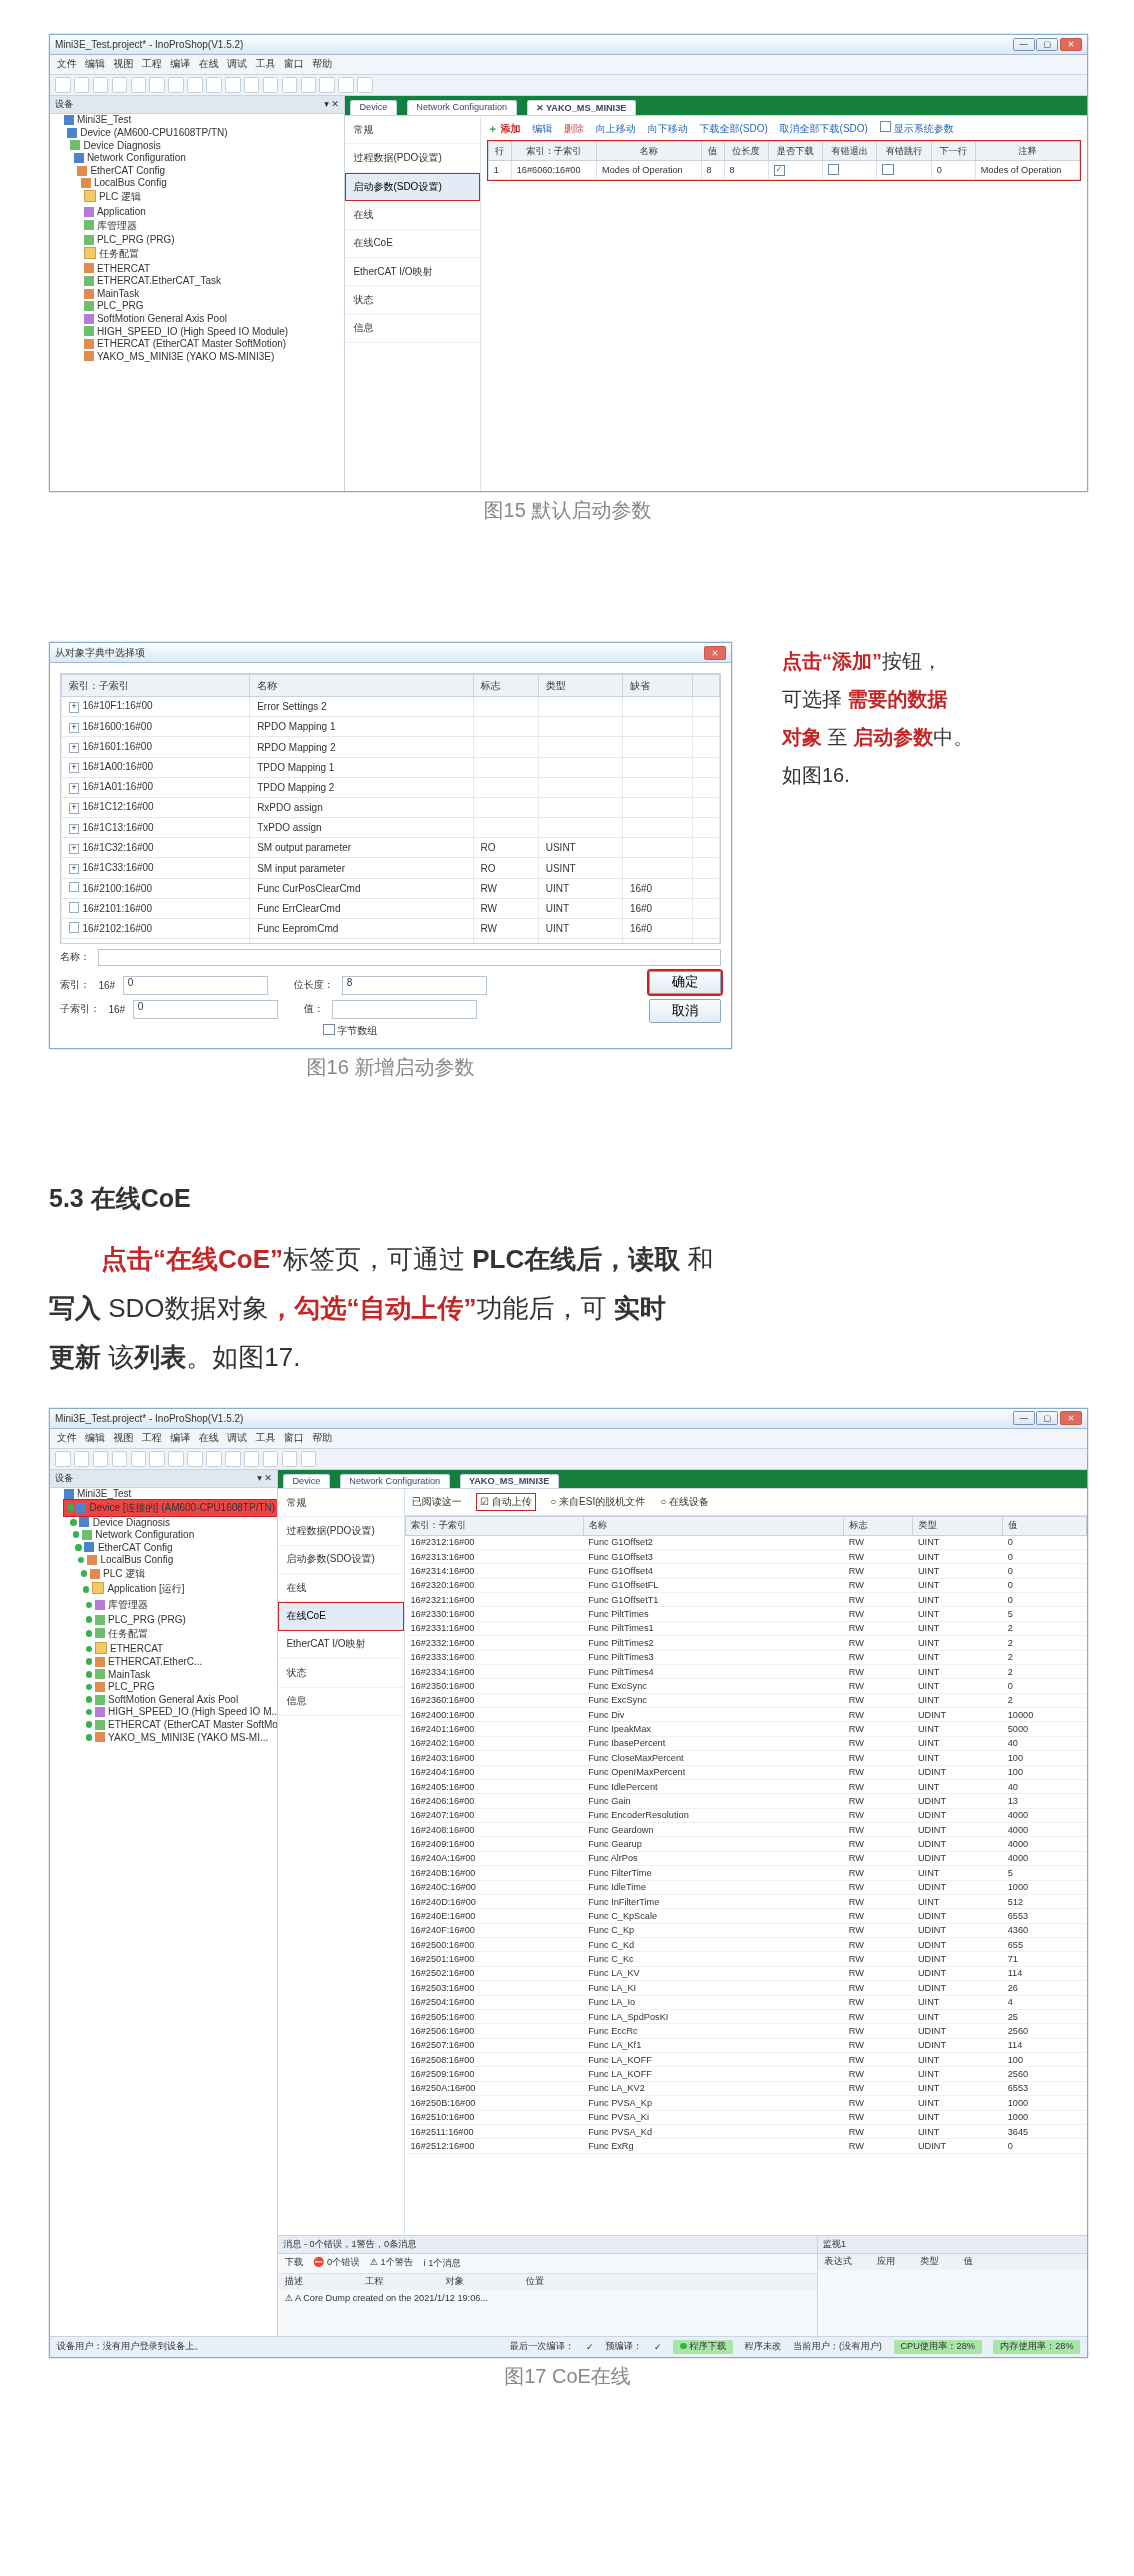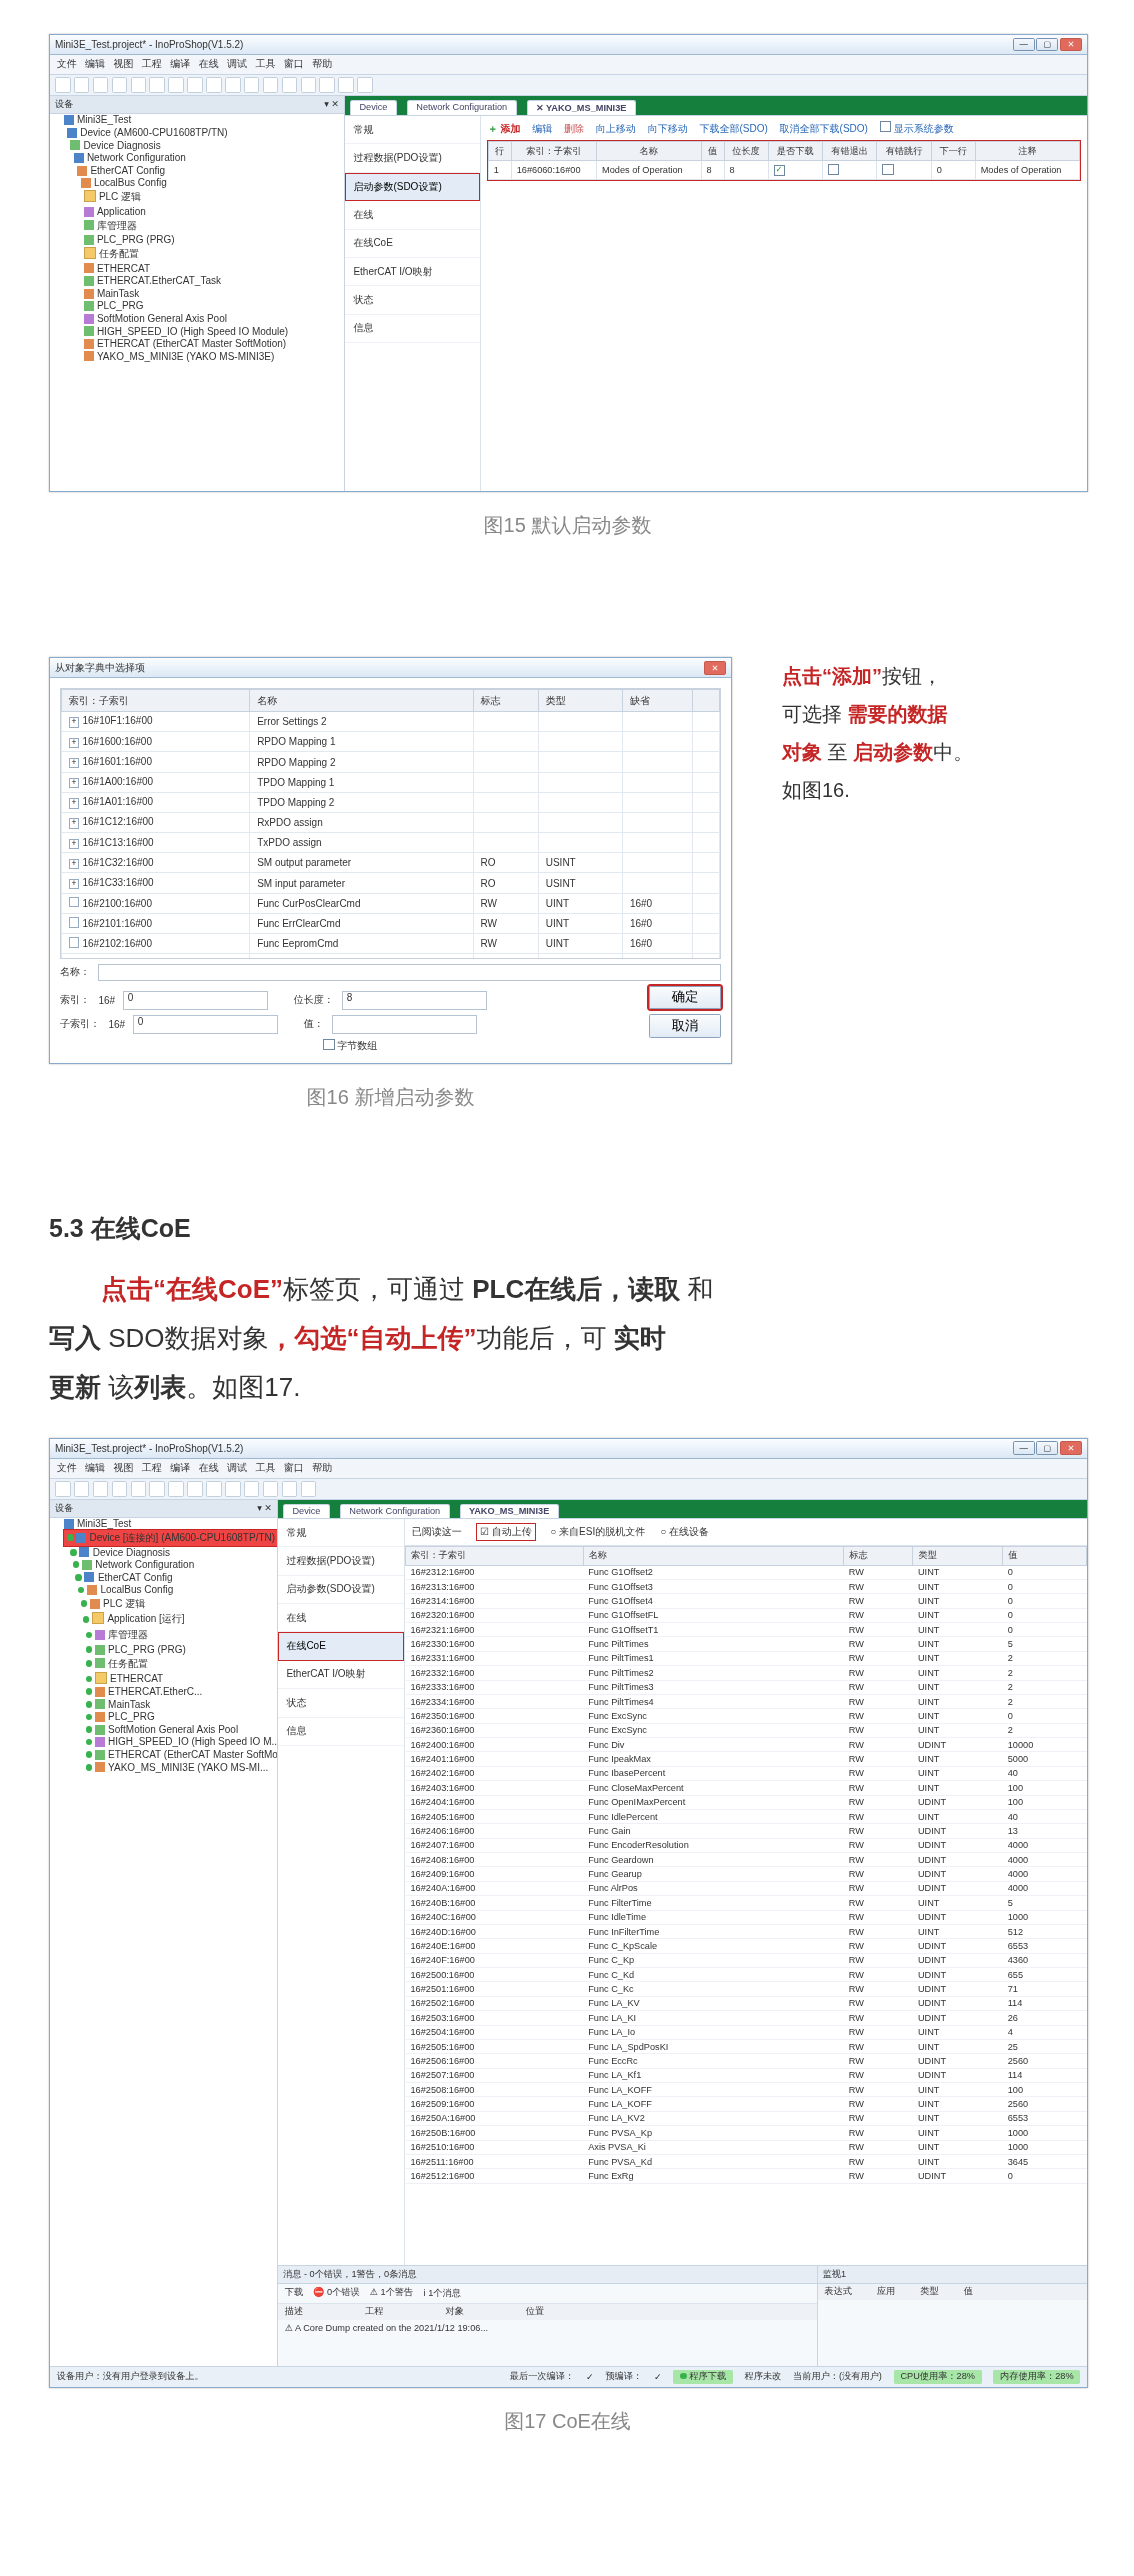--- a/index.html
+++ b/index.html
@@ -1,17 +1,17 @@
 <!DOCTYPE html>
 <html style="font-size:13.5px"><head>
 <meta charset="utf-8">
 <style>
   body{margin:0;background:#fff;font-family:"Microsoft YaHei","PingFang SC",sans-serif;color:#333;width:1135px}
   .page{padding:34px 49px}
-  .caption{text-align:center;color:#888;font-size:20px;margin-top:20px}
+  .caption{text-align:center;color:#888;font-size:20px;margin-top:5px}
   
   .win{border:0.8px solid #88aacc;background:#eaf2fa;box-shadow:0 0 1.7px rgba(0,0,0,.3)}
   .win-head{display:flex;align-items:center;justify-content:space-between;background:linear-gradient(#fbfdff,#dbe8f5);border-bottom:0.8px solid #9fb9d3;font-size:10px;padding:2.5px 5px}
   .win-ctrl{display:flex;gap:1.7px}
   .win-ctrl span{width:20px;height:11.8px;border:0.8px solid #7893af;background:linear-gradient(#f4f8fd,#dbe7f3);display:inline-flex;align-items:center;justify-content:center;font-size:8.4px;font-family:Arial;border-radius:1.7px}
   .win-ctrl .close{background:#e06a5d;border-color:#c55848;color:#fff}
   .menubar{display:flex;gap:8.4px;font-size:10px;padding:2.5px 6.7px;background:#f2f6fb;border-bottom:0.8px solid #c7d4e3}
   .toolbar{display:flex;gap:3.4px;padding:2.5px 5px;background:#edf3f9;border-bottom:0.8px solid #c7d4e3;font-size:9.2px;color:#7a8996}
   .toolbar i{width:13.5px;height:13.5px;border:0.8px solid #c3cfdb;border-radius:1.7px;background:#fff}
   .pane-label{font-size:9.2px;padding:1.7px 5px;background:#e6edf5;border-bottom:0.8px solid #c7d4e3}
@@ -774,21 +774,21 @@
                     </tr>
                     <tr>
                       <td>16#250B:16#00</td>
                       <td>Func PVSA_Kp</td>
                       <td>RW</td>
                       <td>UINT</td>
                       <td>1000</td>
                     </tr>
                     <tr>
                       <td>16#2510:16#00</td>
-                      <td>Axis PVSA_Ki</td>
+                      <td>Func PVSA_Ki</td>
                       <td>RW</td>
                       <td>UINT</td>
                       <td>1000</td>
                     </tr>
                     <tr>
                       <td>16#2511:16#00</td>
                       <td>Func PVSA_Kd</td>
                       <td>RW</td>
                       <td>UINT</td>
                       <td>3645</td>

